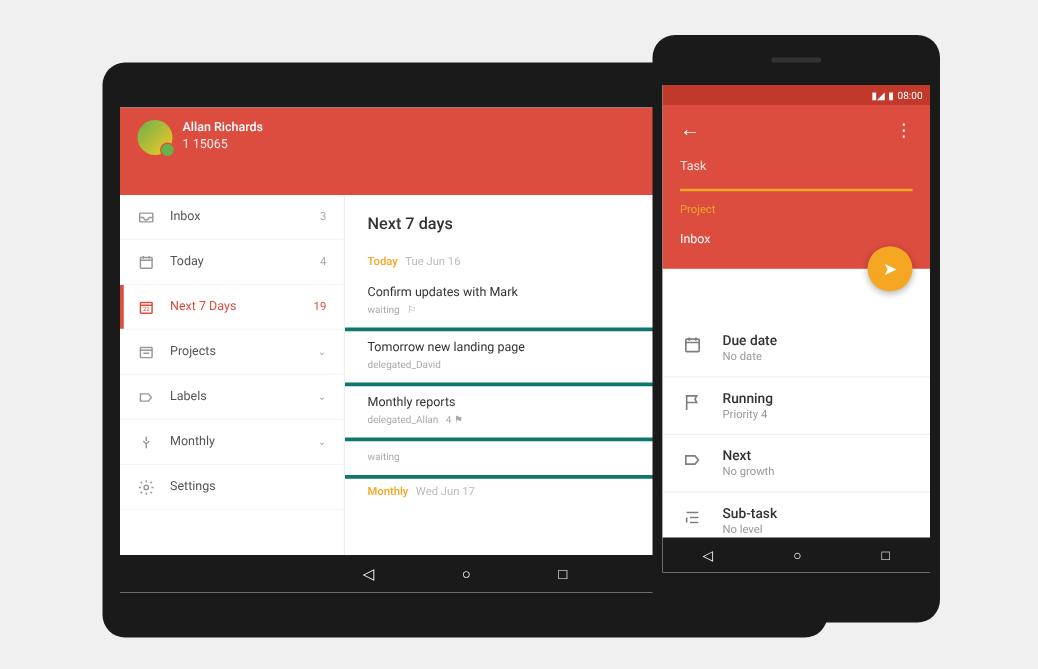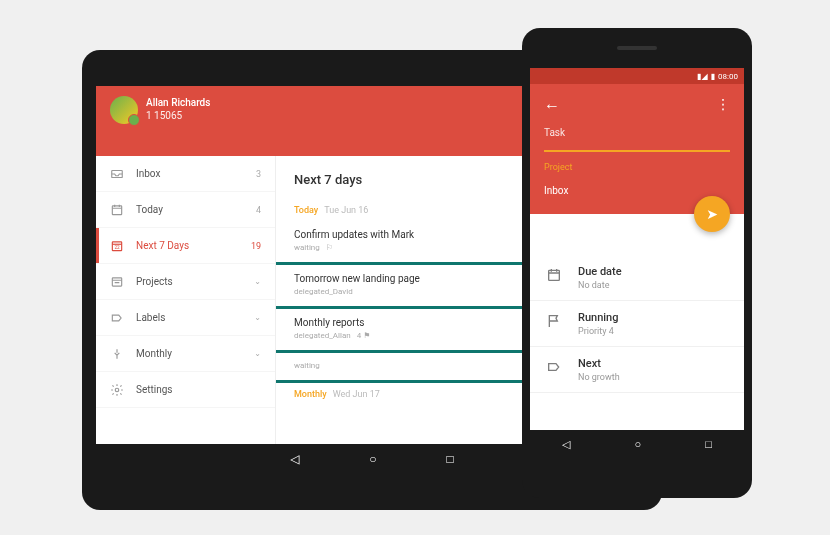--- a/index.html
+++ b/index.html
@@ -204,20 +204,29 @@
         </div>
         <div class="detail-row">
           <span class="detail-icon"><svg viewBox="0 0 24 24" fill="none" stroke="currentColor" stroke-width="2">
               <path d="M4 7h11l4 5-4 5H4z"></path>
             </svg></span>
     <div class="detail-text">
       <div class="detail-label">Next</div>
       <div class="detail-val">No growth</div>
     </div>
         </div>
+        <div class="detail-row">
+          <span class="detail-icon"><svg viewBox="0 0 24 24" fill="none" stroke="currentColor" stroke-width="2">
+              <path d="M5 6h14M9 12h10M9 18h10M5 12v6"></path>
+            </svg></span>
+    <div class="detail-text">
+      <div class="detail-label">Sub-task</div>
+      <div class="detail-val">No level</div>
+    </div>
+        </div>
       </div>
     <div class="phone-nav">
       <span>◁</span>
       <span>○</span>
       <span>□</span>
     </div>
   </div>
 </div>
 
 </body></html>

